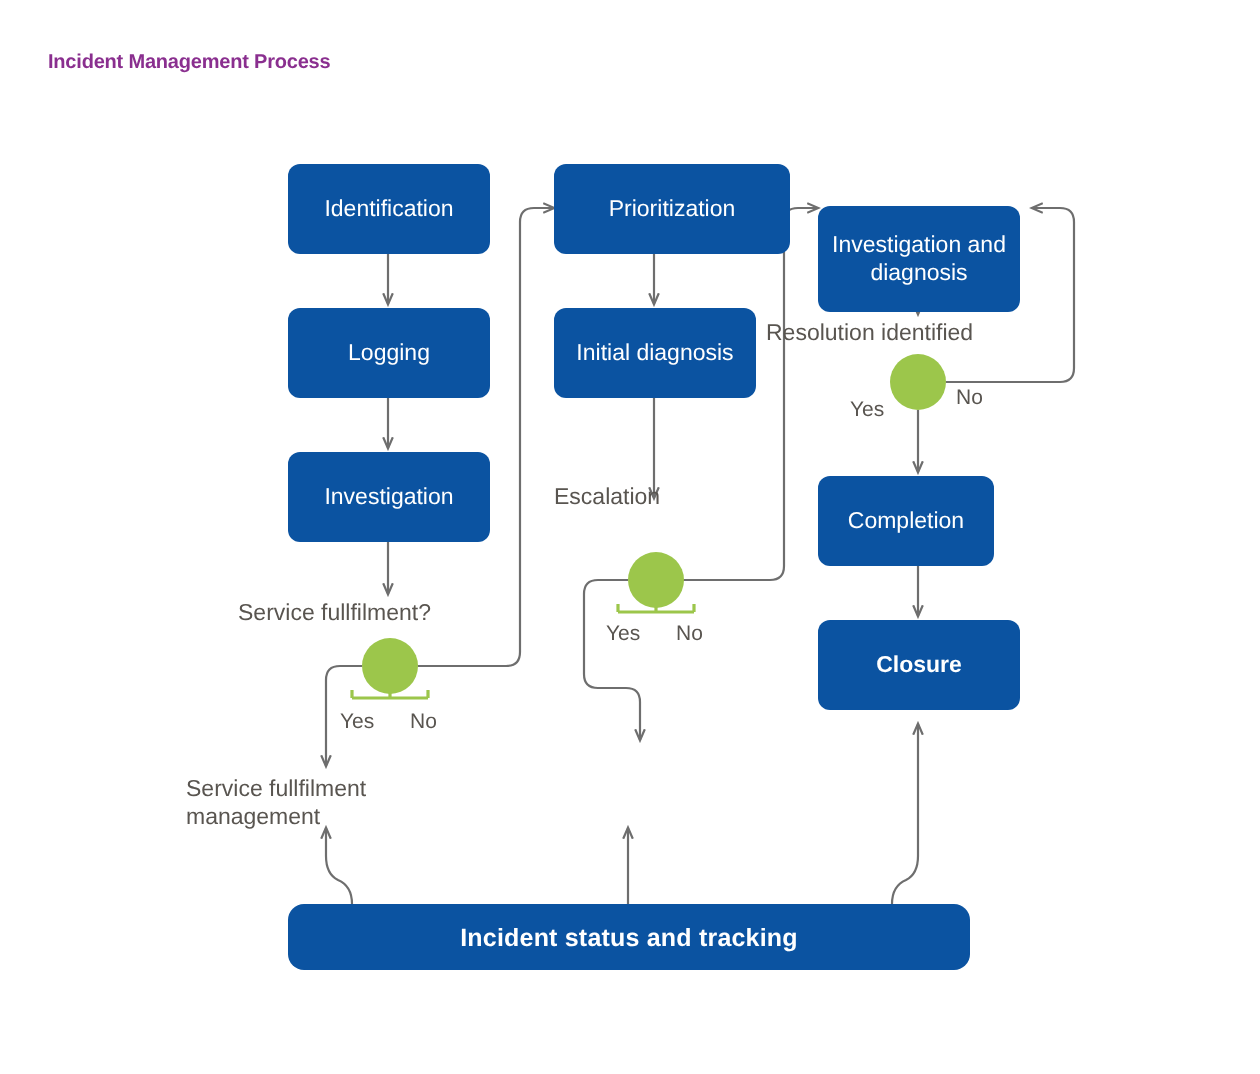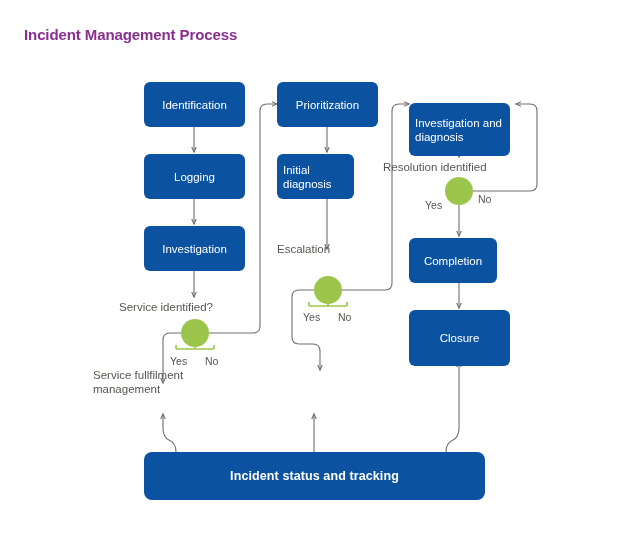--- a/index.html
+++ b/index.html
@@ -21,21 +21,21 @@
     inset: 0;
     width: 630px;
     height: 537px;
   }
 
   
   .page-title {
     position: absolute;
     left: 24px;
     top: 26px;
-    font-size: 15px;
+    font-size: 10px;
     font-weight: bold;
     letter-spacing: -0.1px;
     color: #8a2f8f;
     white-space: nowrap;
   }
 
   
   #connectors {
     position: absolute;
     left: 0;
@@ -55,20 +55,21 @@
   }
 
   
   .node-box {
     position: absolute;
     background: #0b53a1;
     border-radius: 6px;
     display: flex;
     align-items: center;
     justify-content: center;
+    text-align: center;
     color: #ffffff;
     font-size: 11.5px;
     line-height: 14px;
     box-sizing: border-box;
     padding: 2px 6px;
   }
   .node-box.wide-bar {
     border-radius: 8px;
     font-weight: bold;
     font-size: 12.5px;
@@ -155,56 +156,56 @@
   </div>
 
   <div class="node-box" style="left:144px; top:154px; width:101px; height:45px;">
     <span>Logging</span>
   </div>
 
   <div class="node-box" style="left:144px; top:226px; width:101px; height:45px;">
     <span>Investigation</span>
   </div>
 
-  <div class="node-box" style="left:277px; top:82px; width:101px; height:45px;">
+  <div class="node-box" style="left:277px; top:82px; width:118px; height:45px;">
     <span>Prioritization</span>
   </div>
 
-  <div class="node-box" style="left:277px; top:154px; width:77px; height:45px;">
+  <div class="node-box" style="left:277px; top:154px; width:101px; height:45px;">
     <span>Initial diagnosis</span>
   </div>
 
   <div class="node-box" style="left:409px; top:82px; width:101px; height:53px;margin-top:21px;">
     <span>Investigation
 and diagnosis</span>
   </div>
 
   <div class="node-box" style="left:409px; top:238px; width:88px; height:45px;">
     <span>Completion</span>
   </div>
 
-  <div class="node-box" style="left:409px; top:310px; width:101px; height:56px;">
+  <div class="node-box" style="left:409px; top:310px; width:101px; height:45px;font-weight:bold;">
     <span>Closure</span>
   </div>
 
-  <div class="node-box wide-bar" style="left:144px; top:452px; width:341px; height:48px;">
+  <div class="node-box wide-bar" style="left:144px; top:452px; width:341px; height:33px;">
     <span>Incident status and tracking</span>
   </div>
 
   <div class="decision-dot" style="left:181px; top:319px;"></div>
   <div class="decision-dot" style="left:314px; top:276px;"></div>
   <div class="decision-dot" style="left:445px; top:177px;"></div>
 
-  <div class="text-label" style="left:119px; top:300px; width:152px;">Service identified?</div>
+  <div class="text-label" style="left:119px; top:300px; width:152px;">Service fullfilment?</div>
 
   <div class="text-label" style="left:277px; top:242px; width:101px;">Escalation</div>
 
   <div class="text-label" style="left:383px; top:160px; width:152px;">Resolution identified</div>
 
-  <div class="text-label" style="left:93px; top:368px; width:140px;">Service fullfilment
+  <div class="text-label" style="left:93px; top:388px; width:140px;">Service fullfilment
 management</div>
 
 
   <div class="branch-label" style="left:170px; top:355px;">Yes</div>
   <div class="branch-label" style="left:205px; top:355px;">No</div>
 
   <div class="branch-label" style="left:303px; top:311px;">Yes</div>
   <div class="branch-label" style="left:338px; top:311px;">No</div>
 
   <div class="branch-label" style="left:425px; top:199px;">Yes</div>

